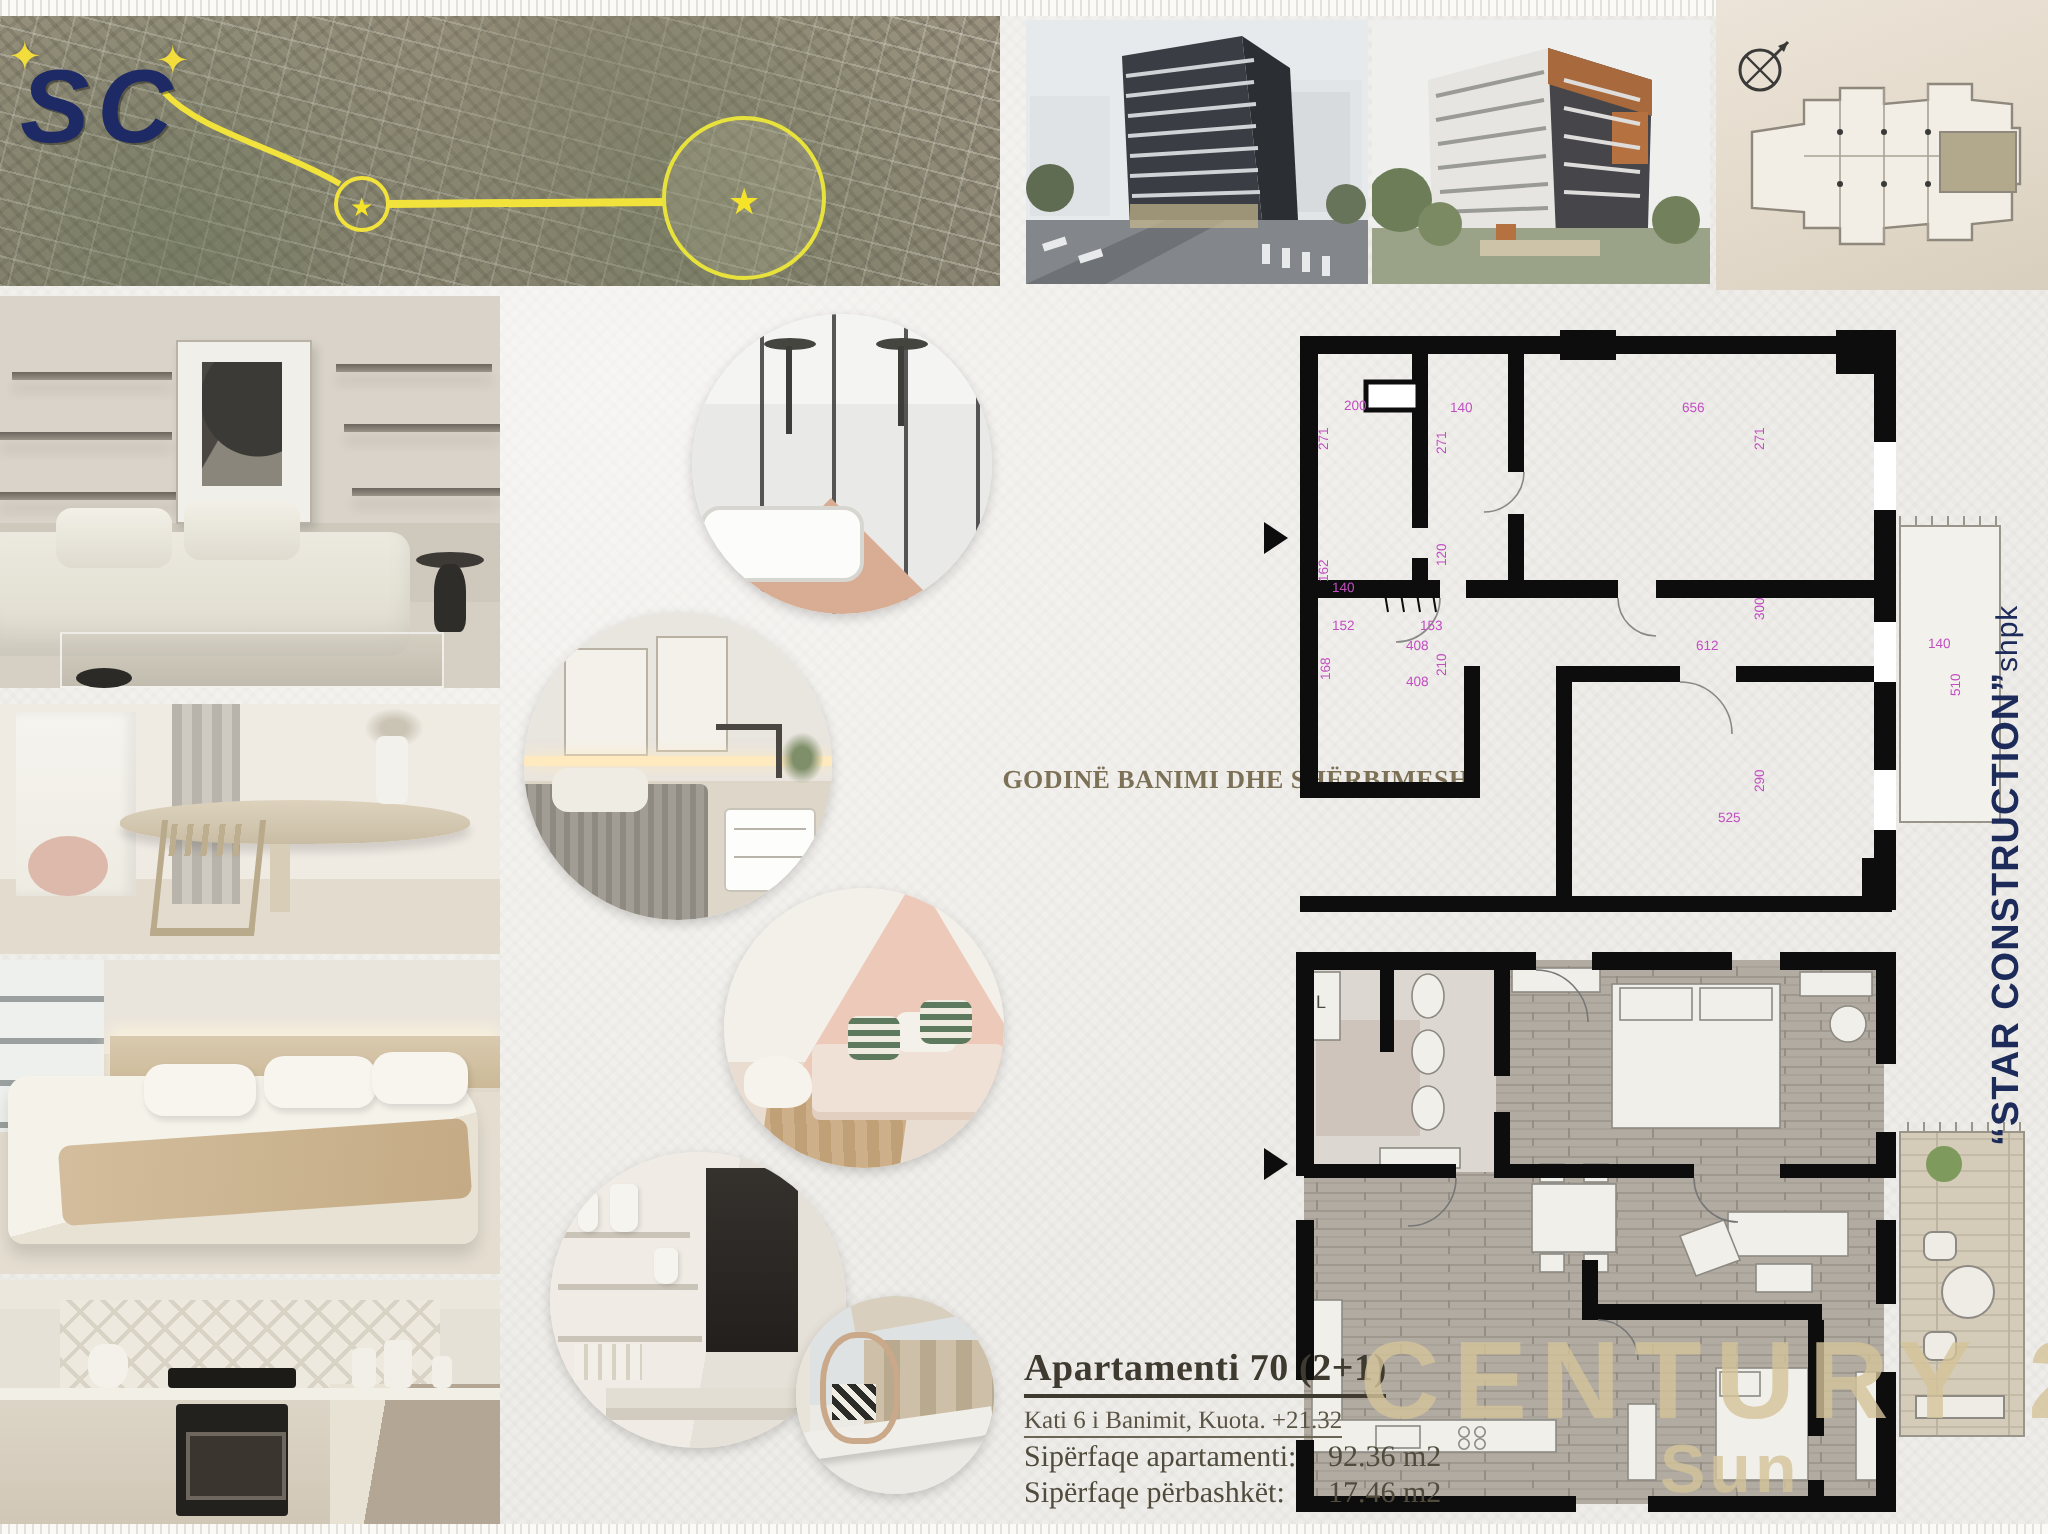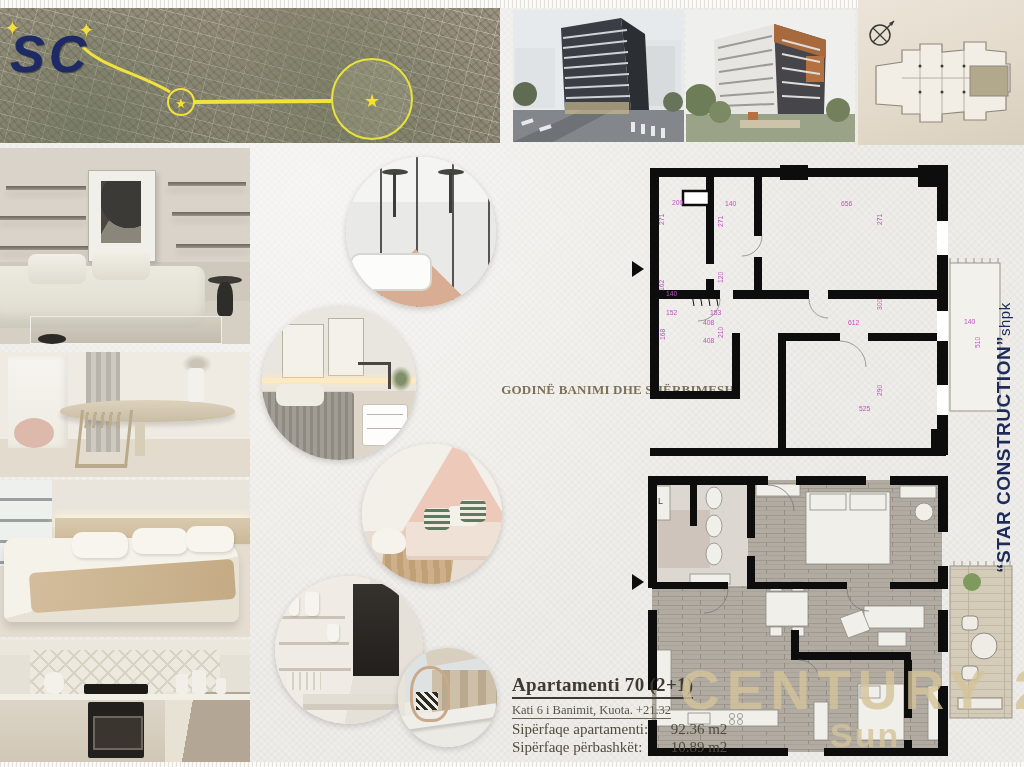--- a/index.html
+++ b/index.html
@@ -112,21 +112,21 @@
   .ba-pole{position:absolute;left:0;top:0;width:7px;height:99px;background:#e8e4da;}
   .ba-frame{position:absolute;left:28px;top:-2px;width:60px;height:16px;background:#d8cfbe;transform:rotate(-10deg);}
   
   .desc{left:487px;top:382px;width:262px;text-align:center;font-weight:bold;font-size:13px;
     line-height:15.5px;color:#7c7156;letter-spacing:.2px;}
   .apt{left:512px;top:674px;width:238px;color:#55503f;}
   .apt-title{font-size:19px;font-weight:bold;color:#3e3a30;border-bottom:2px solid #3e3a30;display:inline-block;padding-bottom:1px;letter-spacing:.3px;}
   .apt-sub{margin-top:4px;font-size:12.5px;border-bottom:1px solid #6a6454;display:inline-block;color:#5a5444;}
   .apt-row{display:flex;font-size:15px;margin-top:1.5px;color:#504b3d;}
   .apt-row .lbl{width:152px;}
-  .apt-row .val{width:70px;text-align:center;}
+  .apt-row .val{width:70px;text-align:left;}
   
   .plan1{left:628px;top:163px;}
   .plan2{left:628px;top:470px;}
   .dim{font-family:"Liberation Sans",sans-serif;font-size:6.8px;fill:#c24fc2;}
   
   .developer{left:984px;top:268px;height:340px;width:40px;
     font-family:"Liberation Sans",sans-serif;color:#1c2b5a;
     writing-mode:vertical-rl;transform:rotate(180deg);
     display:flex;align-items:center;justify-content:center;}
   .developer .nm{font-weight:bold;font-size:19px;letter-spacing:.5px;}
@@ -533,21 +533,21 @@
 
   <div class="abs apt">
     <div><span class="apt-title">Apartamenti 70  (2+1)</span></div>
     <div><span class="apt-sub">Kati 6 i Banimit, Kuota. +21.32</span></div>
     <div class="apt-row">
       <span class="lbl">Sipërfaqe apartamenti:</span>
       <span class="val">92.36 m2</span>
     </div>
     <div class="apt-row">
       <span class="lbl">Sipërfaqe përbashkët:</span>
-      <span class="val">10.89 m2</span>
+      <span class="val">17.46 m2</span>
     </div>
   </div>
 
   <div class="abs developer">
     <span class="nm">“STAR CONSTRUCTION”</span>
       <span class="sf"> shpk</span>
   </div>
 
   <div class="abs watermark">
     <div class="wm1">CENTURY 21</div>

